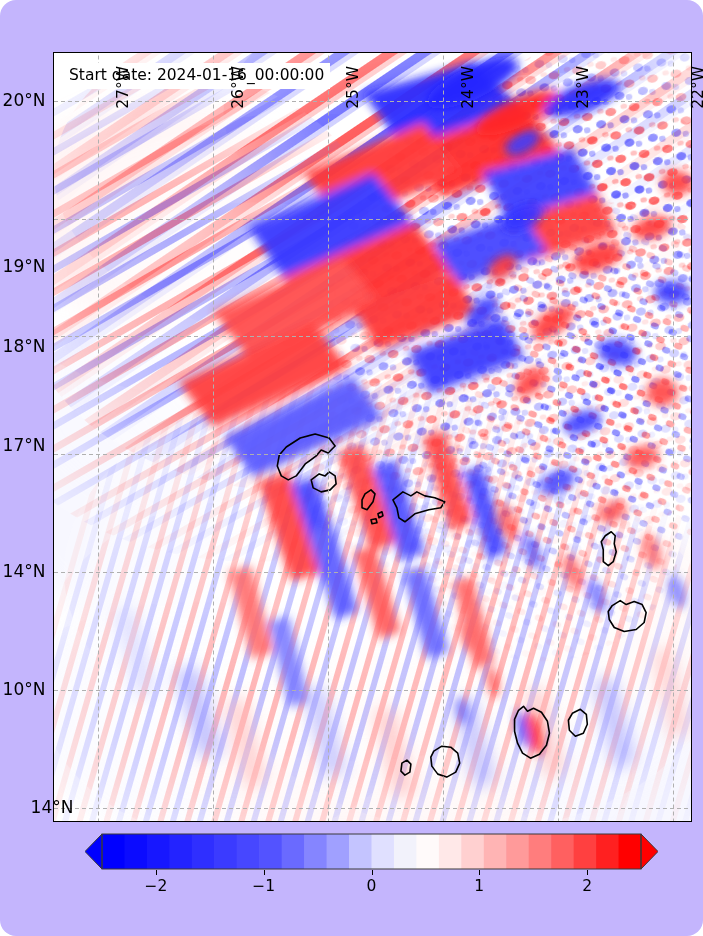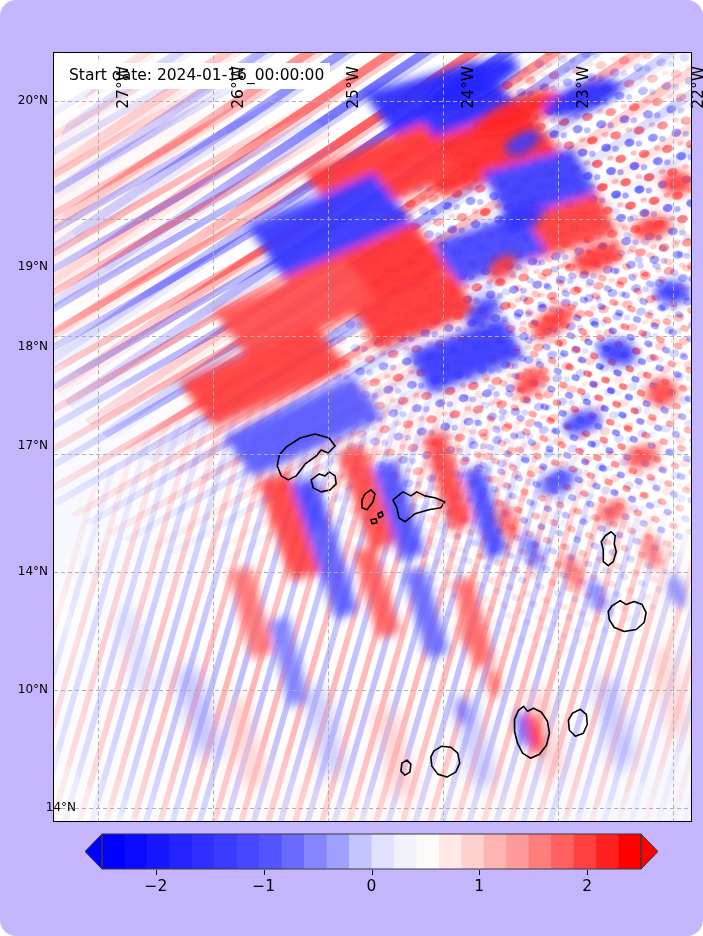--- a/index.html
+++ b/index.html
@@ -15,21 +15,21 @@
   #field{position:absolute;left:0;top:0;width:100%;height:100%;}
   #field svg{display:block;width:100%;height:100%;}
 
   
   .gl{position:absolute;background-image:linear-gradient(to right,#b0b0b0 55%,rgba(255,255,255,0) 0%);
       background-position:top;background-size:7px 1px;background-repeat:repeat-x;height:1px;left:0;right:0;}
   .glv{position:absolute;background-image:linear-gradient(to bottom,#b0b0b0 55%,rgba(255,255,255,0) 0%);
       background-position:left;background-size:1px 7px;background-repeat:repeat-y;width:1px;top:0;bottom:0;}
 
   
-  .ylab{position:absolute;font-size:12px;text-align:right;width:48px;left:0;
+  .ylab{position:absolute;font-size:17px;text-align:center;width:48px;left:0;
         transform:translateY(-50%);letter-spacing:0px;}
   .xlab{position:absolute;font-size:15.5px;top:48px;transform-origin:right bottom;
         transform:rotate(-90deg) translateX(0);white-space:nowrap;}
 
   
   .hdrband{position:absolute;left:1px;top:10px;right:1px;height:27px;}
   .hdrbox{position:absolute;background:#ffffff;padding:2px 6px 3px 6px;font-size:15.5px;
           white-space:nowrap;line-height:1.35;}
   #start-box{left:8px;top:0;}
   #valid-box{right:4px;top:0;}

